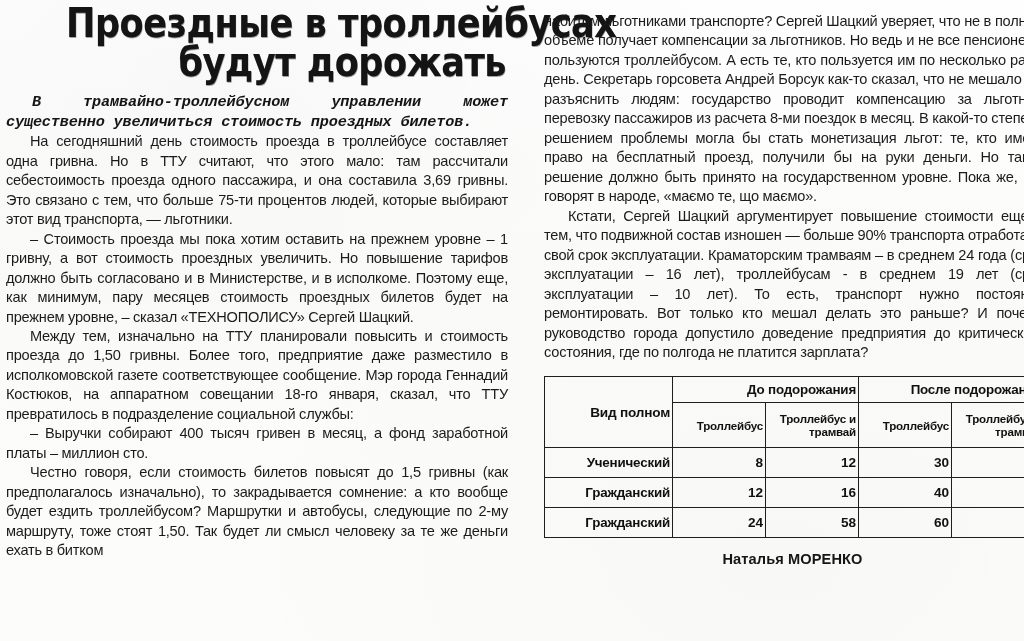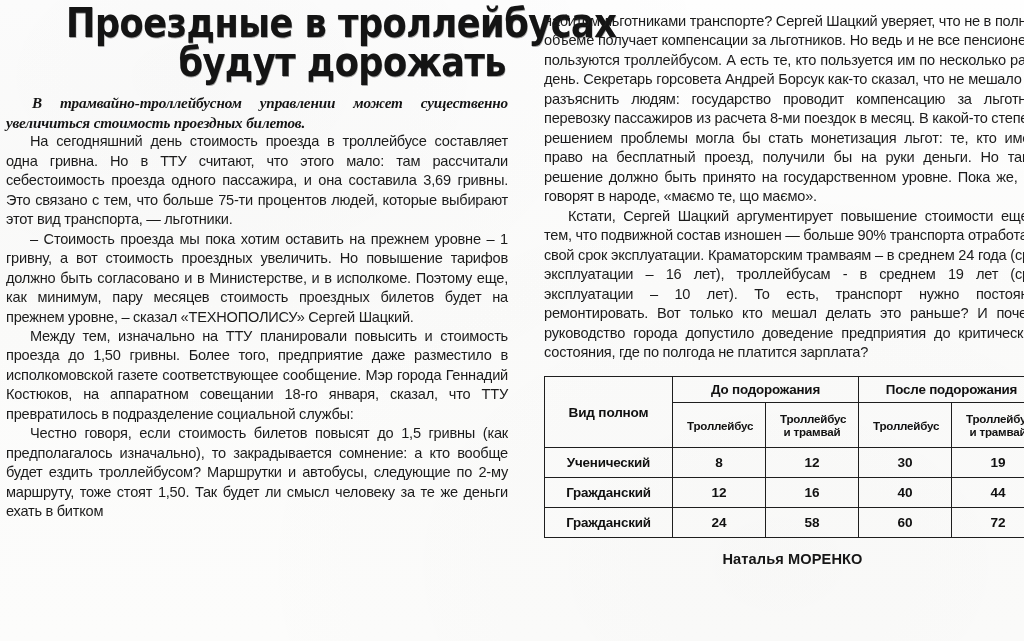--- a/index.html
+++ b/index.html
@@ -57,21 +57,21 @@
     transform-origin: right center;
     text-shadow:
       0.5px 0.5px 0 rgba(0,0,0,0.35),
       -0.3px 0 0 rgba(0,0,0,0.18);
   }
   .headline .hl-line { display: block; white-space: nowrap; }
   .headline .hl-line + .hl-line { margin-top: 1px; }
 
   
   .lead {
-    font-family: Liberation Serif, serif;
+    font-family: Liberation Mono, monospace;
     font-style: italic;
     font-weight: bold;
     font-size: 15.2px;
     line-height: 1.30;
     text-align: justify;
     text-indent: 26px;
     margin: 11px 0 0 0;
     color: #151515;
     letter-spacing: -0.15px;
   }
@@ -99,23 +99,23 @@
   table.rates {
     border-collapse: collapse;
     width: 500px;
     table-layout: fixed;
     font-family: "Liberation Sans", sans-serif;
     color: #111;
   }
   table.rates th,
   table.rates td {
     border: 1.6px solid #1e1e1e;
-    text-align: center;
+    text-align: right;
     vertical-align: middle;
-    padding: 2px 14px;
+    padding: 2px 2px;
     font-weight: bold;
   }
   table.rates thead th.grp {
     font-size: 13.4px;
     height: 21px;
     letter-spacing: -0.2px;
   }
   table.rates thead th.sub {
     font-size: 11.6px;
     line-height: 1.12;
@@ -161,20 +161,21 @@
       <h1 class="headline">
         <span class="hl-line">Проездные в троллейбусах</span>
         <span class="hl-line">будут дорожать</span>
       </h1>
 
       <p class="lead">В трамвайно-троллейбусном управлении может существенно увеличиться стоимость проездных билетов.</p>
 
       <p class="body-p">На сегодняшний день стоимость проезда в троллейбусе составляет одна гривна. Но в ТТУ считают, что этого мало: там рассчитали себестоимость проезда одного пассажира, и она составила 3,69 гривны. Это связано с тем, что больше 75-ти процентов людей, которые выбирают этот вид транспорта, — льготники.</p>
       <p class="body-p">– Стоимость проезда мы пока хотим оставить на прежнем уровне – 1 гривну, а вот стоимость проездных увеличить. Но повышение тарифов должно быть согласовано и в Министерстве, и в исполкоме. Поэтому еще, как минимум, пару месяцев стоимость проездных билетов будет на прежнем уровне, – сказал «ТЕХНОПОЛИСУ» Сергей Шацкий.</p>
       <p class="body-p">Между тем, изначально на ТТУ планировали повысить и стоимость проезда до 1,50 гривны. Более того, предприятие даже разместило в исполкомовской газете соответствующее сообщение. Мэр города Геннадий Костюков, на аппаратном совещании 18-го января, сказал, что ТТУ превратилось в подразделение социальной службы:</p>
+      <p class="body-p">– Выручки собирают 400 тысяч гривен в месяц, а фонд заработной платы – миллион сто.</p>
       <p class="body-p">Честно говоря, если стоимость билетов повысят до 1,5 гривны (как предполагалось изначально), то закрадывается сомнение: а кто вообще будет ездить троллейбусом? Маршрутки и автобусы, следующие по 2-му маршруту, тоже стоят 1,50. Так будет ли смысл человеку за те же деньги ехать в битком</p>
 
     </div>
 
     <div class="col col-right">
 
       <p class="body-p no-indent first-p">набитом льготниками транспорте? Сергей Шацкий уверяет, что не в полном объеме получает компенсации за льготников. Но ведь и не все пенсионеры пользуются троллейбусом. А есть те, кто пользуется им по несколько раз в день. Секретарь горсовета Андрей Борсук как-то сказал, что не мешало бы разъяснить людям: государство проводит компенсацию за льготную перевозку пассажиров из расчета 8-ми поездок в месяц. В какой-то степени решением проблемы могла бы стать монетизация льгот: те, кто имеет право на бесплатный проезд, получили бы на руки деньги. Но такое решение должно быть принято на государственном уровне. Пока же, как говорят в народе, «маємо те, що маємо».</p>
       <p class="body-p">Кстати, Сергей Шацкий аргументирует повышение стоимости еще и тем, что подвижной состав изношен — больше 90% транспорта отработало свой срок эксплуатации. Краматорским трамваям – в среднем 24 года (срок эксплуатации – 16 лет), троллейбусам - в среднем 19 лет (срок эксплуатации – 10 лет). То есть, транспорт нужно постоянно ремонтировать. Вот только кто мешал делать это раньше? И почему руководство города допустило доведение предприятия до критического состояния, где по полгода не платится зарплата?</p>
 
       <div class="tbl-wrap">

